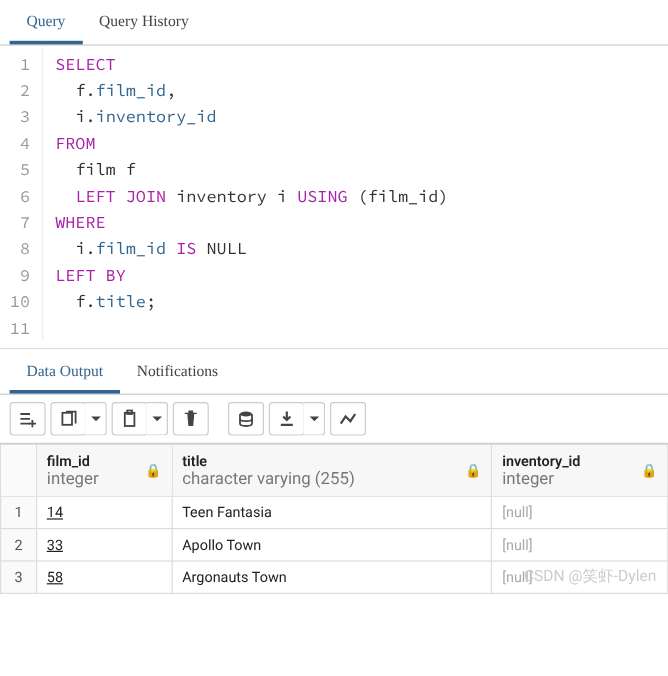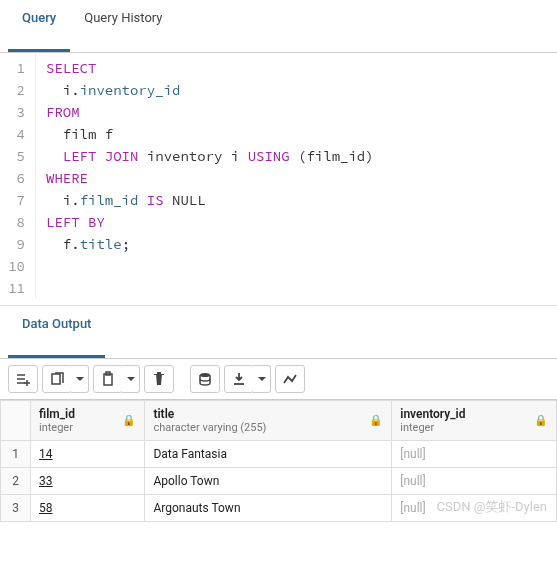--- a/index.html
+++ b/index.html
@@ -1,37 +1,37 @@
 <!DOCTYPE html>
 <html><head>
 <meta charset="utf-8">
 <style>
 * { box-sizing: border-box; margin: 0; padding: 0; }
 body { font-family: -apple-system, BlinkMacSystemFont, "Segoe UI", Roboto, sans-serif; font-size: 13px; color: #222; background: #fff; width: 557px; }
 .tabs { display: flex; border-bottom: 1px solid #ccc; padding: 0 8px; }
-.tab { padding: 10px 14px 24px; cursor: pointer; color: #444; border-bottom: 3px solid transparent; }
+.tab { padding: 10px 14px 8px; cursor: pointer; color: #444; border-bottom: 3px solid transparent; font-family: Liberation Serif, serif; }
 .tab.active { color: #326690; border-bottom-color: #326690; font-weight: 500; }
 .editor { display: flex; font-family: "Source Code Pro", Consolas, "Courier New", monospace; font-size: 14px; line-height: 22px; border-bottom: 1px solid #ddd; padding-bottom: 6px; }
 .gutter { width: 36px; text-align: right; color: #999; padding-right: 10px; padding-top: 4px; border-right: 1px solid #eee; user-select: none; }
 .code { flex: 1; padding-left: 10px; padding-top: 4px; }
 .kw { color: #aa22aa; font-weight: normal; }
 .field { color: #326690; }
 .pun { color: #333; }
 .txt { color: #333; }
 .toolbar { display: flex; align-items: center; gap: 4px; padding: 6px 8px; border-bottom: 1px solid #ccc; }
 .tb-btn { width: 30px; height: 28px; display: flex; align-items: center; justify-content: center; border: 1px solid #ccc; border-radius: 3px; background: #fff; cursor: pointer; color: #444; }
 .tb-btn.caret { width: 18px; border-left: none; margin-left: -5px; border-top-left-radius: 0; border-bottom-left-radius: 0; }
 .tb-btn svg { width: 16px; height: 16px; }
 .grid { width: 100%; border-collapse: collapse; }
 .grid th, .grid td { border: 1px solid #ddd; padding: 6px 8px; text-align: left; font-size: 12px; }
 .grid th { background: #f7f7f7; font-weight: normal; position: relative; }
 .grid .rownum { width: 30px; text-align: center; color: #555; background: #fafafa; }
 .col-head { display: flex; justify-content: space-between; align-items: center; }
 .col-name { font-weight: 600; color: #222; }
-.col-type { color: #777; font-size: 11px; }
+.col-type { color: #777; font-size: 14px; }
 .lock { color: #666; font-size: 11px; }
 .num-cell { text-align: right; text-decoration: underline; }
 .null { color: #aaa; display: block; }
 .watermark { position: absolute; right: 10px; bottom: 6px; color: #ccc; font-size: 13px; pointer-events: none; }
 .wrap { position: relative; }
 </style>
 </head>
 <body>
 
 <div class="wrap">
@@ -50,33 +50,35 @@
     <div>5</div>
     <div>6</div>
     <div>7</div>
     <div>8</div>
     <div>9</div>
     <div>10</div>
     <div>11</div>
   </div>
   <div class="code">
     <div><span class="kw">SELECT</span></div>
+    <div>&nbsp;&nbsp;<span class="txt">f</span><span class="pun">.</span><span class="field">film_id</span><span class="pun">,</span></div>
     <div>&nbsp;&nbsp;<span class="txt">i</span><span class="pun">.</span><span class="field">inventory_id</span></div>
     <div><span class="kw">FROM</span></div>
     <div>&nbsp;&nbsp;<span class="txt">film</span> <span class="txt">f</span></div>
     <div>&nbsp;&nbsp;<span class="kw">LEFT JOIN</span> <span class="txt">inventory</span> <span class="txt">i</span> <span class="kw">USING</span> <span class="pun">(</span><span class="txt">film_id</span><span class="pun">)</span></div>
     <div><span class="kw">WHERE</span></div>
     <div>&nbsp;&nbsp;<span class="txt">i</span><span class="pun">.</span><span class="field">film_id</span> <span class="kw">IS</span> <span class="txt">NULL</span></div>
     <div><span class="kw">LEFT BY</span></div>
     <div>&nbsp;&nbsp;<span class="txt">f</span><span class="pun">.</span><span class="field">title</span><span class="pun">;</span></div>
   </div>
 </div>
 
 <div class="tabs">
   <div class="tab active">Data Output</div>
+  <div class="tab">Notifications</div>
 </div>
 
 <div class="toolbar">
   <div class="tb-btn">
         <svg viewBox="0 0 16 16" fill="none" stroke="currentColor" stroke-width="1.5">
           <line x1="2" y1="4" x2="10" y2="4"></line>
           <line x1="2" y1="8" x2="10" y2="8"></line>
           <line x1="2" y1="12" x2="10" y2="12"></line>
           <line x1="12" y1="9" x2="12" y2="15"></line>
           <line x1="9" y1="12" x2="15" y2="12"></line>
@@ -165,21 +167,21 @@
           </div>
           <span class="lock">🔒</span>
         </div>
       </th>
     </tr>
   </thead>
   <tbody>
     <tr>
       <td class="rownum">1</td>
       <td class="num-cell">14</td>
-      <td>Data Fantasia</td>
+      <td>Teen Fantasia</td>
       <td>
             <span class="null">[null]</span>
           </td>
     </tr>
     <tr>
       <td class="rownum">2</td>
       <td class="num-cell">33</td>
       <td>Apollo Town</td>
       <td>
             <span class="null">[null]</span>

